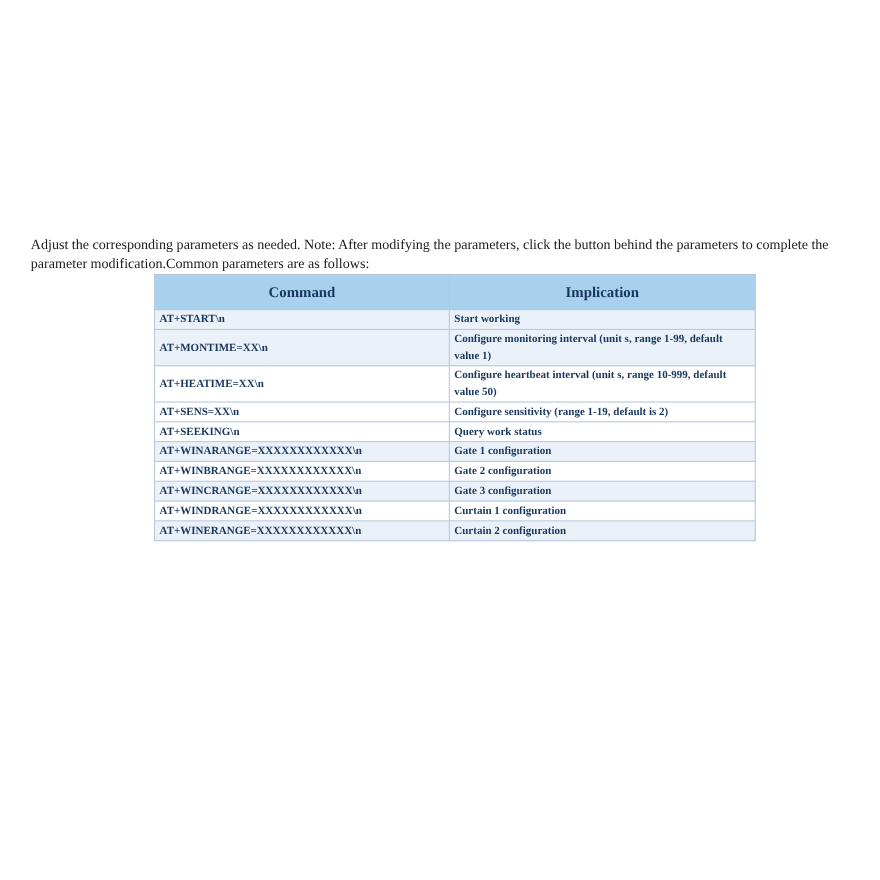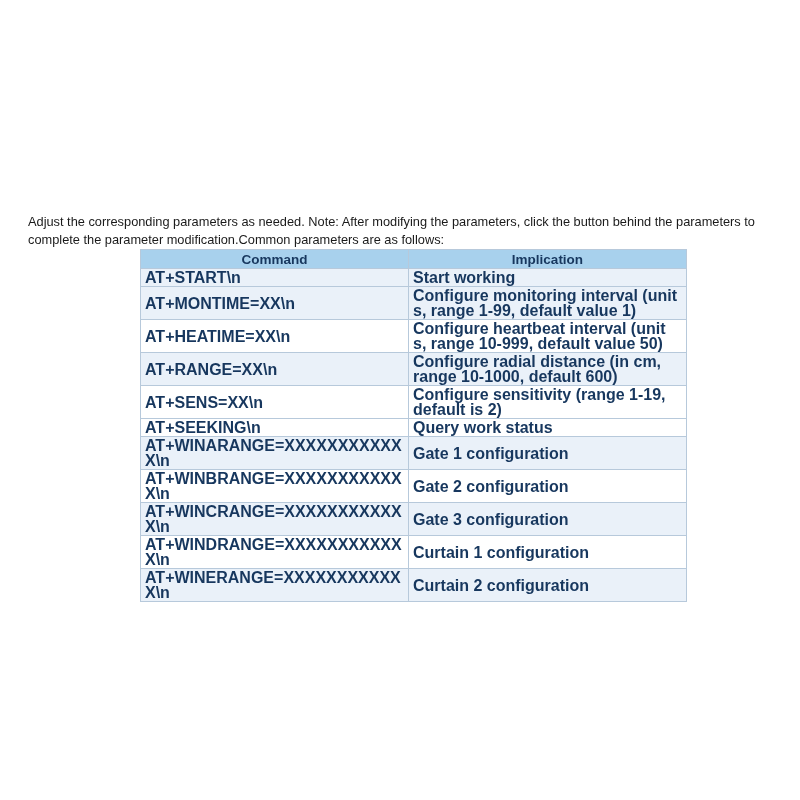--- a/index.html
+++ b/index.html
@@ -3,21 +3,21 @@
 <meta charset="utf-8">
 <style>
   :root {
     --header-bg: #a8d1ed;
     --row-alt-bg: #eaf1f9;
     --row-bg: #ffffff;
     --table-text: #17375e;
     --border-color: #b7c9db;
     --body-text: #1a1a1a;
   }
-  * { margin: 0; padding: 0; box-sizing: border-box; }
+  * { margin: 0; padding: 0; box-sizing: border-box; font-family: Liberation Serif, serif; }
   html, body {
     width: 800px; height: 800px;
     background: #ffffff;
     font-family: "Liberation Sans", sans-serif;
     overflow: hidden;
   }
   .page { position: relative; width: 800px; height: 800px; background: #fff; }
   .intro {
     position: absolute;
     top: 213px; left: 28px;
@@ -34,28 +34,28 @@
     table-layout: fixed;
   }
   table.cmd-table col.c-command { width: 268px; }
   table.cmd-table col.c-implication { width: 278px; }
   table.cmd-table th {
     background: var(--header-bg);
     color: var(--table-text);
     font-size: 13.5px;
     font-weight: bold;
     text-align: center;
-    height: 19px;
+    height: 32px;
     border: 1px solid var(--border-color);
     padding: 1px 4px;
   }
   table.cmd-table td {
     border: 1px solid var(--border-color);
     color: var(--table-text);
-    font-size: 16px;
+    font-size: 10px;
     font-weight: bold;
     line-height: 15px;
     padding: 1px 4px;
     height: 17px;
     vertical-align: middle;
     word-wrap: break-word;
   }
   table.cmd-table tr.alt td { background: var(--row-alt-bg); }
   table.cmd-table tr.plain td { background: var(--row-bg); }
 </style>
@@ -83,24 +83,20 @@
           <td>Start working</td>
         </tr>
         <tr class="alt">
           <td>AT+MONTIME=XX\n</td>
           <td>Configure monitoring interval (unit s, range 1-99, default value 1)</td>
         </tr>
         <tr class="plain">
           <td>AT+HEATIME=XX\n</td>
           <td>Configure heartbeat interval (unit s, range 10-999, default value 50)</td>
         </tr>
-        <tr class="alt">
-          <td>AT+RANGE=XX\n</td>
-          <td>Configure radial distance (in cm, range 10-1000, default 600)</td>
-        </tr>
         <tr class="plain">
           <td>AT+SENS=XX\n</td>
           <td>Configure sensitivity (range 1-19, default is 2)</td>
         </tr>
         <tr class="plain">
           <td>AT+SEEKING\n</td>
           <td>Query work status</td>
         </tr>
         <tr class="alt">
           <td>AT+WINARANGE=XXXXXXXXXXXX\n</td>

